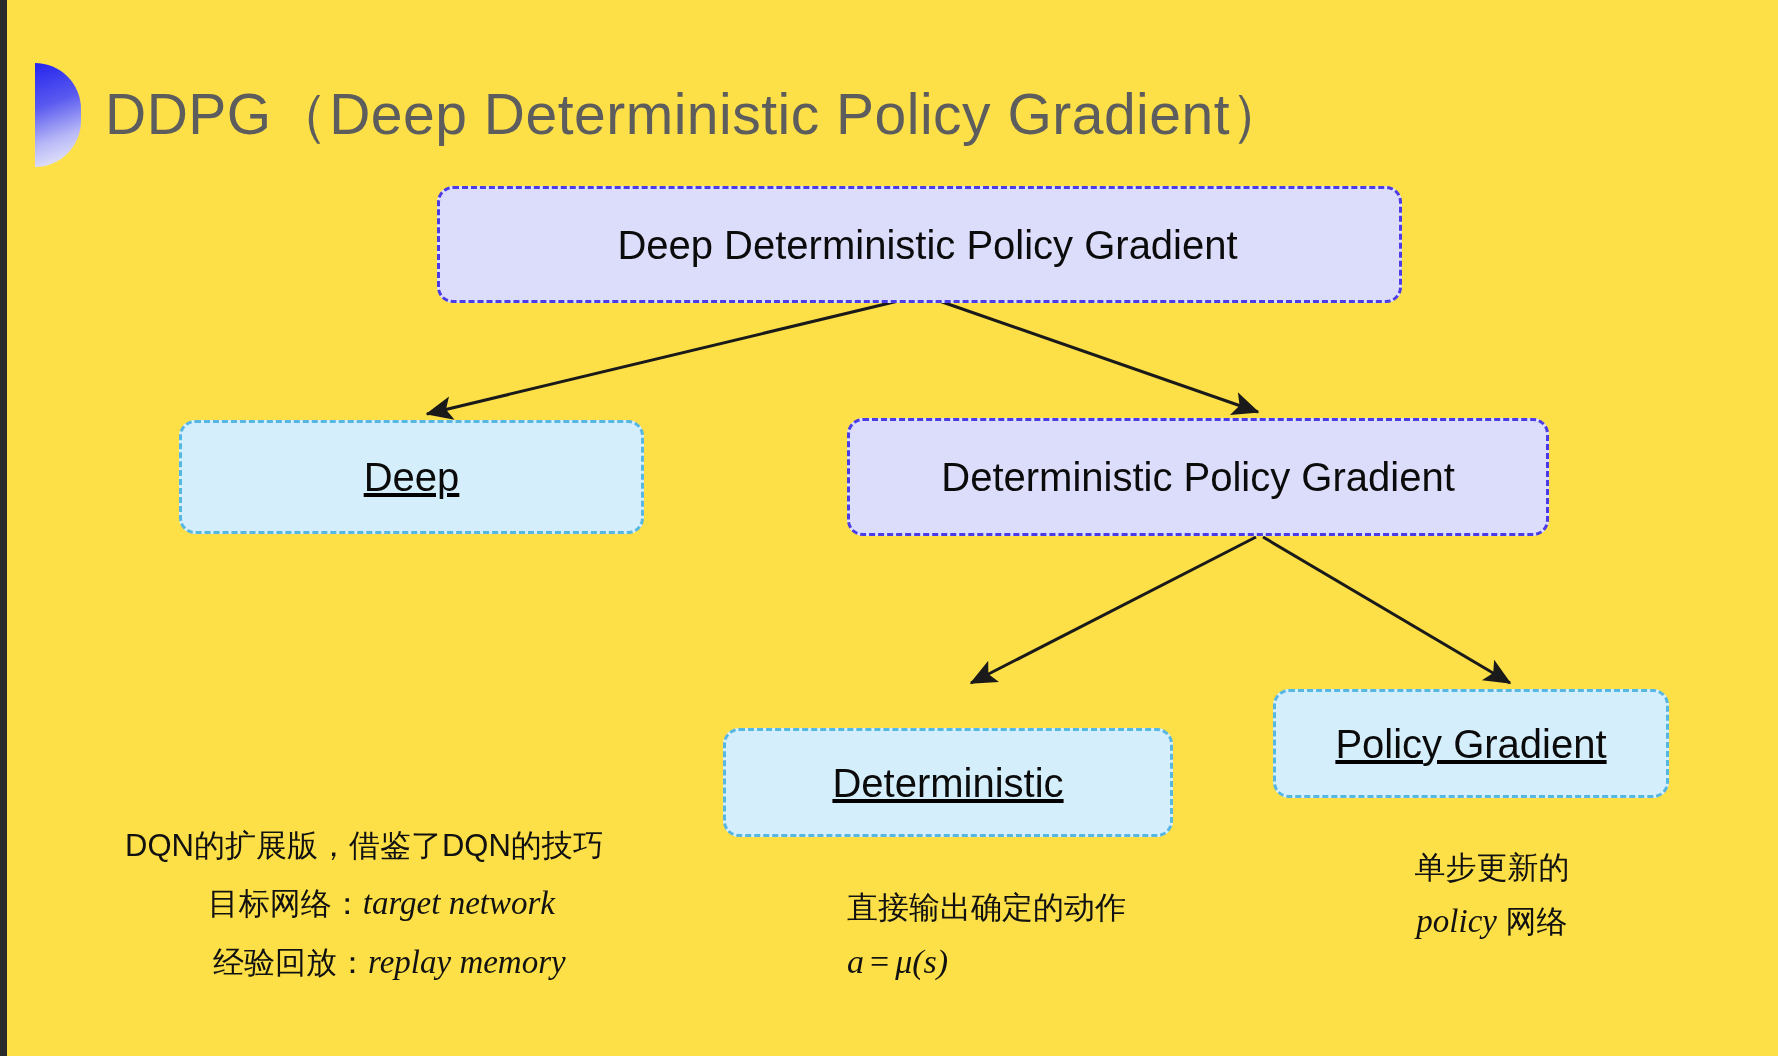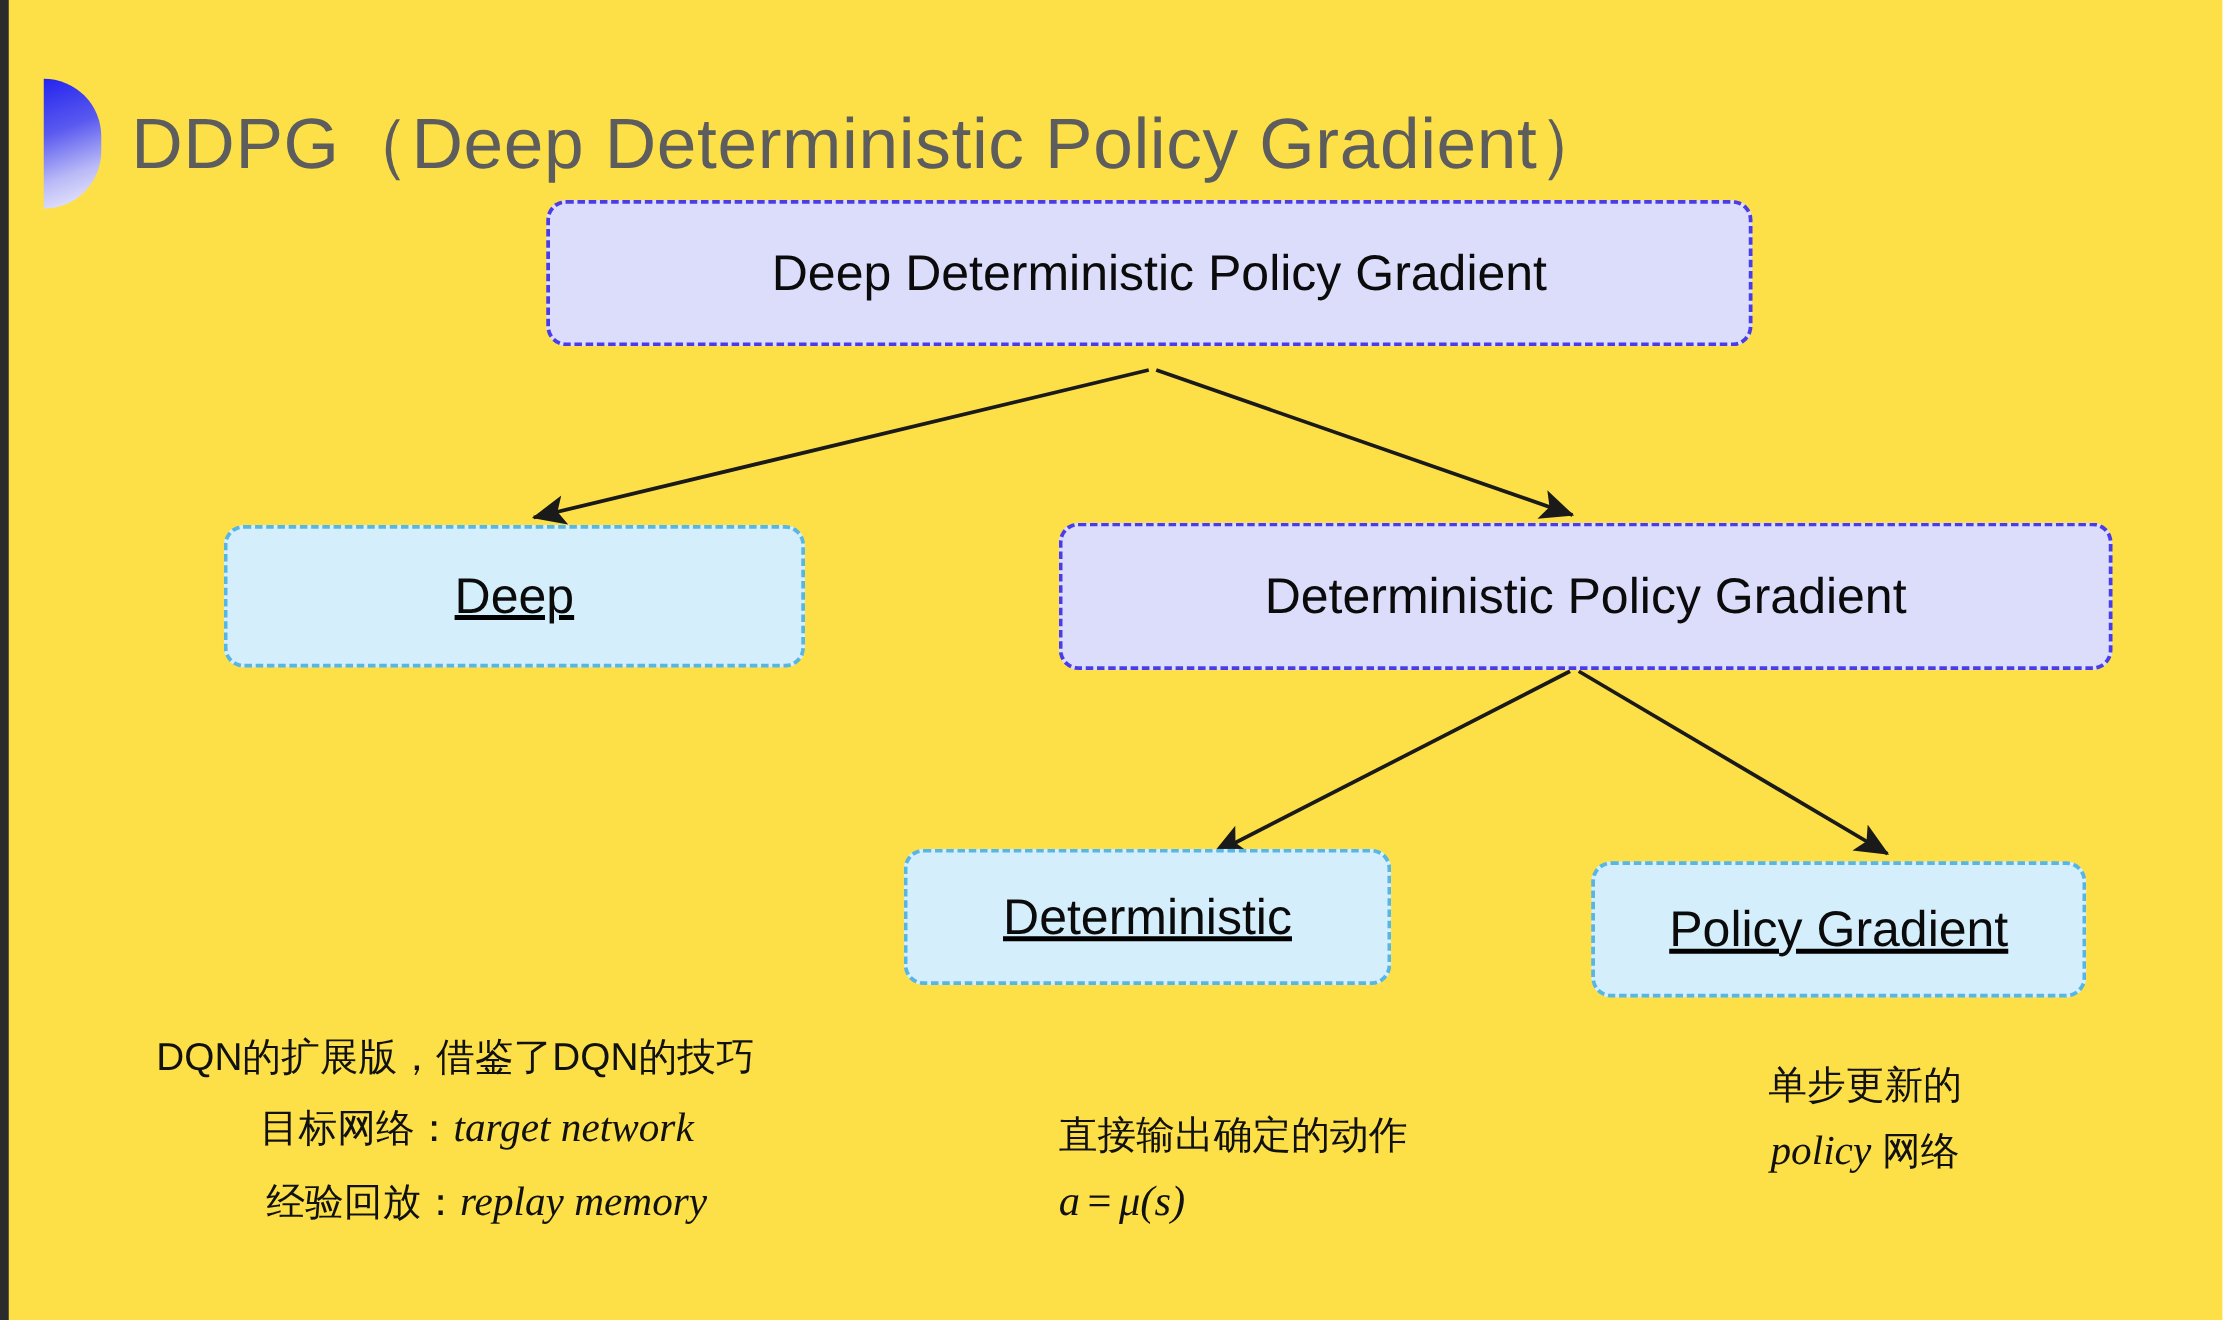--- a/index.html
+++ b/index.html
@@ -63,24 +63,24 @@
   .node.purple {
     background: #dcdcfb;
     border-color: #4b3ce8;
   }
   .node.blue {
     background: #d5eefb;
     border-color: #56b6e4;
     text-decoration: underline;
   }
 
-  #node-root      { left: 430px; top: 160px; width: 965px; height: 117px; padding-left: 16px; }
+  #node-root      { left: 430px; top: 186px; width: 965px; height: 117px; padding-left: 16px; }
   #node-deep      { left: 172px; top: 420px; width: 465px; height: 114px; }
-  #node-dpg       { left: 840px; top: 418px; width: 843px; height: 118px; }
-  #node-det       { left: 716px; top: 679px; width: 390px; height: 109px; text-align: center; }
+  #node-dpg       { left: 840px; top: 418px; width: 702px; height: 118px; }
+  #node-det       { left: 716px; top: 728px; width: 450px; height: 109px; text-align: center; }
   #node-pg        { left: 1266px; top: 689px; width: 396px; height: 109px; }
 
   #node-root .node-label { font-size: 40px; }
   #node-deep .node-label { font-size: 40px; }
   #node-dpg  .node-label { font-size: 40px; }
   #node-det  .node-label { font-size: 40px; }
   #node-pg   .node-label { font-size: 40px; }
 
   
   #connectors {

